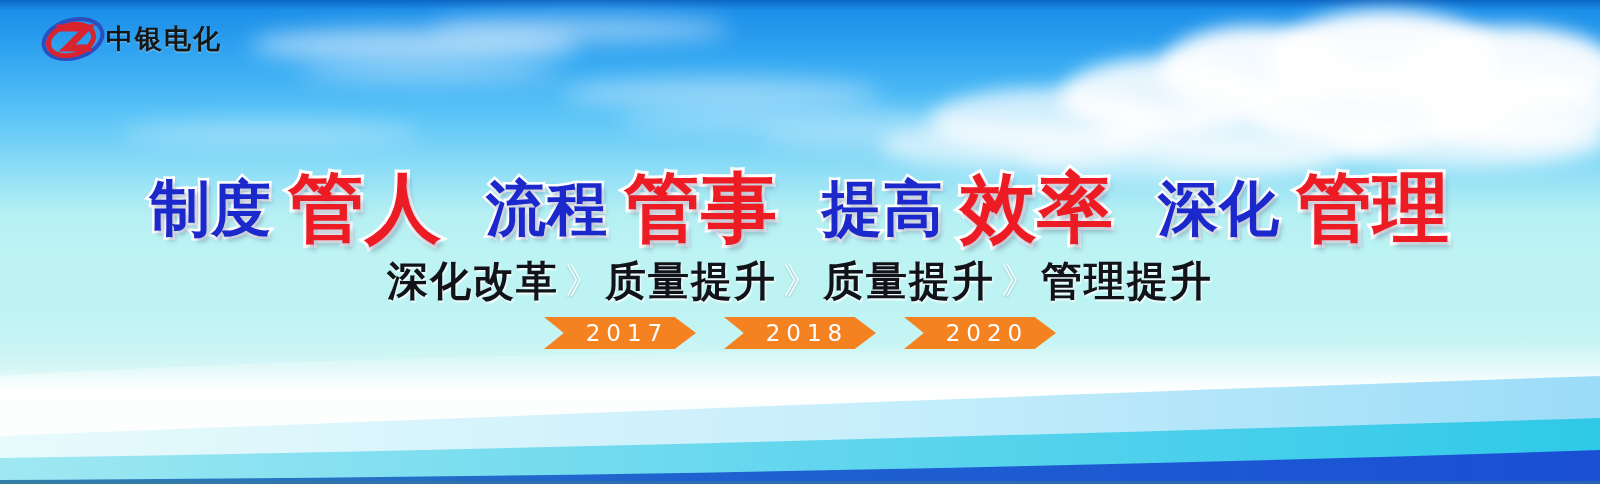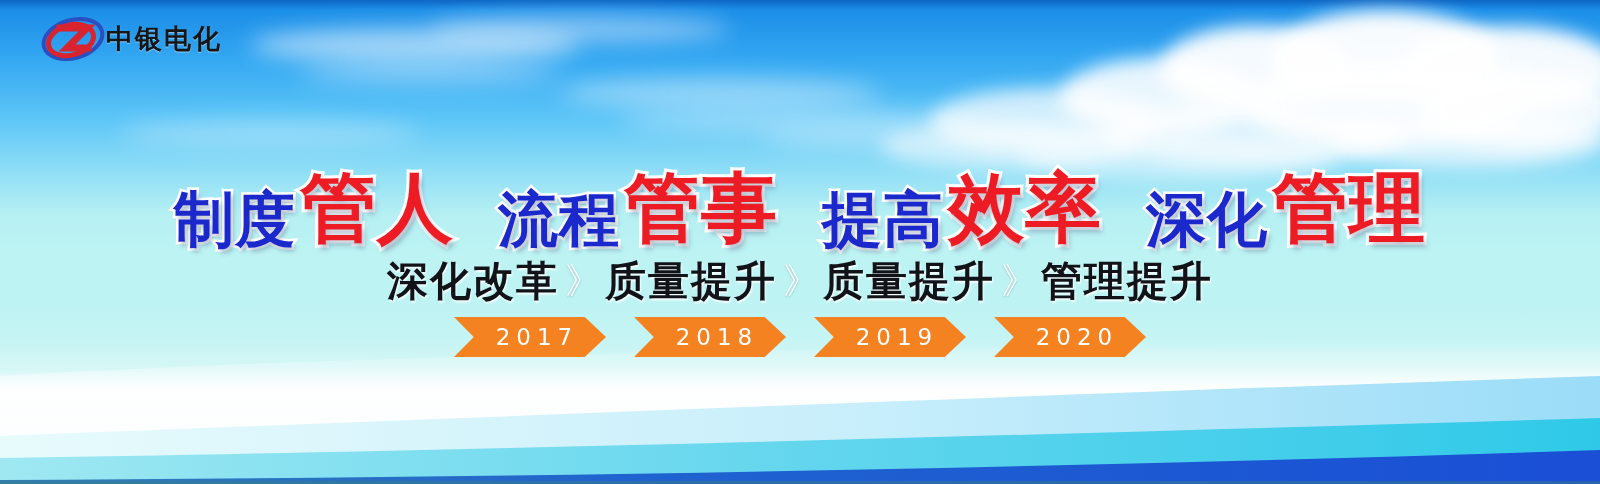--- a/index.html
+++ b/index.html
@@ -33,32 +33,32 @@
     font-size:27px;font-weight:bold;color:#161616;letter-spacing:2px;
     text-shadow:0 1px 1px rgba(255,255,255,.45);white-space:nowrap;
   }
 
   
   #headline{
     position:absolute;left:0;top:158px;width:1600px;
     display:flex;justify-content:center;align-items:baseline;
     white-space:nowrap;
   }
-  .hl-group{display:flex;align-items:flex-end;margin:0 22px;}
+  .hl-group{display:flex;align-items:center;margin:0 22px;}
   .hl-blue,.hl-red{
     font-family:"DejaVu Sans","Liberation Sans",sans-serif;
     font-weight:bold;letter-spacing:1px;
   }
   .hl-blue{
     font-size:60px;color:#1a28cc;
     -webkit-text-stroke:5px #ffffff;paint-order:stroke fill;
     text-shadow:3px 4px 4px rgba(90,110,140,.40);
   }
   .hl-red{
-    font-size:76px;color:#ed1c24;margin-left:4px;
+    font-size:76px;color:#ed1c24;margin-left:16px;
     -webkit-text-stroke:6px #ffffff;paint-order:stroke fill;
     text-shadow:3px 5px 5px rgba(90,110,140,.42);
   }
 
   
   #subtitle{
     position:absolute;left:0;top:254px;width:1600px;
     display:flex;justify-content:center;align-items:center;
     white-space:nowrap;
   }
@@ -72,21 +72,21 @@
     font-family:"DejaVu Sans",sans-serif;
     text-shadow:0 1px 2px rgba(120,150,170,.55);
   }
 
   
   #years{
     position:absolute;left:0;top:317px;width:1600px;
     display:flex;justify-content:center;align-items:center;gap:28px;
   }
   .year-arrow{
-    position:relative;width:152px;height:40px;
+    position:relative;width:152px;height:32px;
     background:#f58220;
     clip-path:polygon(0% 0%, 86% 0%, 100% 50%, 86% 100%, 0% 100%, 13% 50%);
     display:flex;align-items:center;justify-content:center;
   }
   .year-label{
     font-family:"DejaVu Sans","Liberation Sans",sans-serif;
     font-size:23px;font-weight:normal;color:#ffffff;
     letter-spacing:6px;text-indent:6px;
     margin-left:8px;
   }
@@ -189,20 +189,17 @@
   </div>
 
   <div id="years">
     <div class="year-arrow">
       <span class="year-label">2017</span>
     </div>
     <div class="year-arrow">
       <span class="year-label">2018</span>
     </div>
     <div class="year-arrow">
-      <span class="year-label">2019</span>
-    </div>
-    <div class="year-arrow">
       <span class="year-label">2020</span>
     </div>
   </div>
 
 </div>
 
 </body></html>

